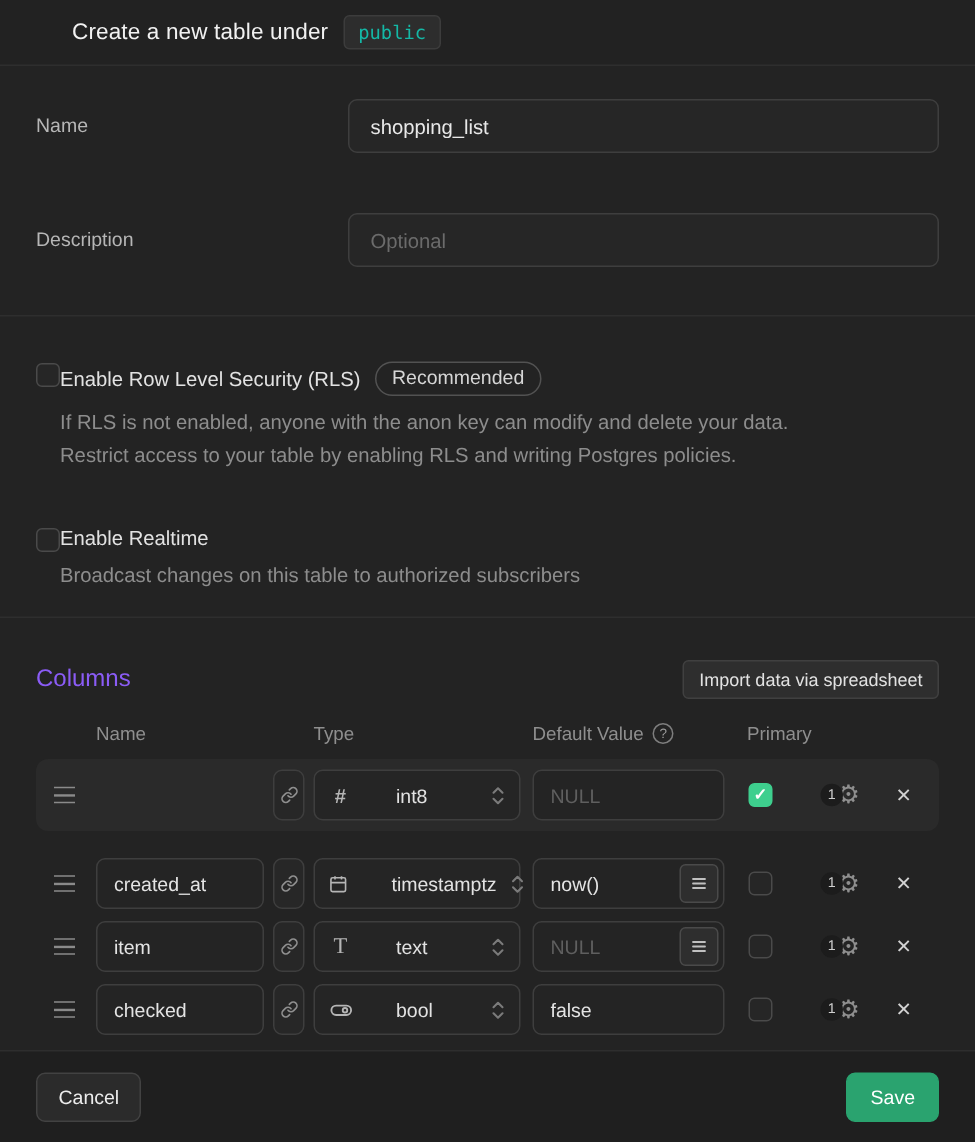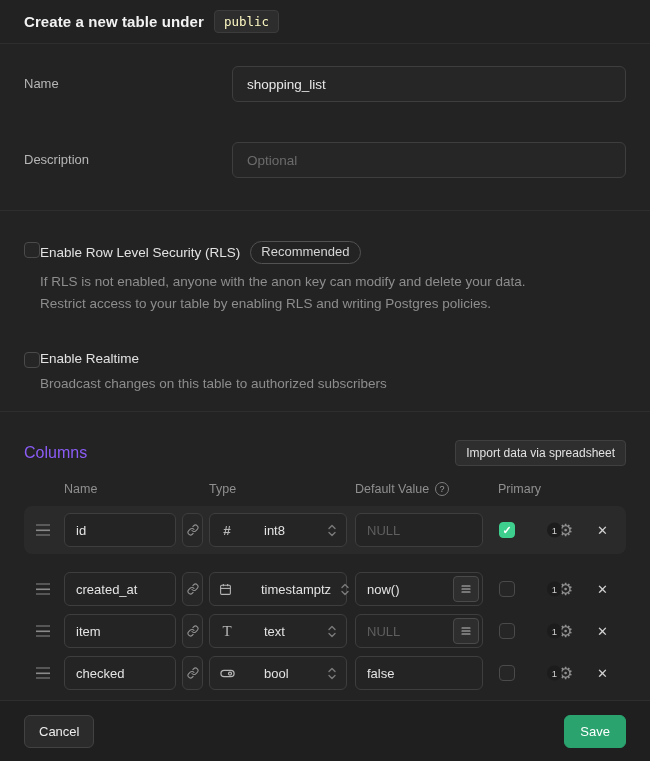--- a/index.html
+++ b/index.html
@@ -9,23 +9,23 @@
     background:#232323; color:#e6e6e6; overflow:hidden;
     font-size:13px; -webkit-font-smoothing:antialiased;
   }
   .modal { width:650px; height:761px; display:flex; flex-direction:column; background:#232323; }
 
   
   header {
     height:44px; flex:0 0 44px; display:flex; align-items:center; gap:10px;
     padding:0 24px; border-bottom:1px solid #2e2e2e; background:#222222;
   }
-  .modal-title { font-size:15px; font-weight:700; color:#f2f2f2; letter-spacing:.1px; }
+  .modal-title { font-size:15px; font-weight:400; color:#f2f2f2; letter-spacing:.1px;margin-left:24px; }
   .schema-badge {
-    font-family:"DejaVu Sans Mono", monospace; font-size:12.5px; color:#fef9c3;
+    font-family:"DejaVu Sans Mono", monospace; font-size:12.5px; color:#14b8a6;
     background:#2d2d2d; border:1px solid #3c3c3c; border-radius:4px; padding:3px 9px;
   }
 
   
   .general { padding:22px 24px 0 24px; height:167px; flex:0 0 167px; border-bottom:1px solid #2e2e2e; }
   .field-row { display:grid; grid-template-columns:208px 1fr; margin-bottom:40px; }
   .field-row label { padding-top:10px; color:#b6b6b6; font-size:13px; }
   .text-input {
     width:100%; height:36px; background:#262626; border:1px solid #3e3e3e; border-radius:6px;
     color:#e8e8e8; font-size:13.5px; padding:0 14px; outline:none;
@@ -191,21 +191,20 @@
       <span class="th th-type">Type</span>
       <span class="th th-default">
           <span>Default Value</span>
           <span class="help-icon">?</span>
         </span>
       <span class="th th-primary">Primary</span>
     </div>
     <div id="rows">
         <div class="col-row highlight">
     <span class="drag-handle"></span>
-    <input class="row-input name-input" value="id" style="">
     <button class="link-btn">
       <svg width="12" height="12" viewBox="0 0 24 24" fill="none" stroke="#8f8f8f" stroke-width="2.2" stroke-linecap="round" stroke-linejoin="round">
         <path d="M10 13a5 5 0 0 0 7.54.54l3-3a5 5 0 0 0-7.07-7.07l-1.72 1.71"></path>
         <path d="M14 11a5 5 0 0 0-7.54-.54l-3 3a5 5 0 0 0 7.07 7.07l1.71-1.71"></path>
       </svg>
     </button>
     <button class="type-select">
       <span class="type-icon">
               <span>#</span>
             </span>

